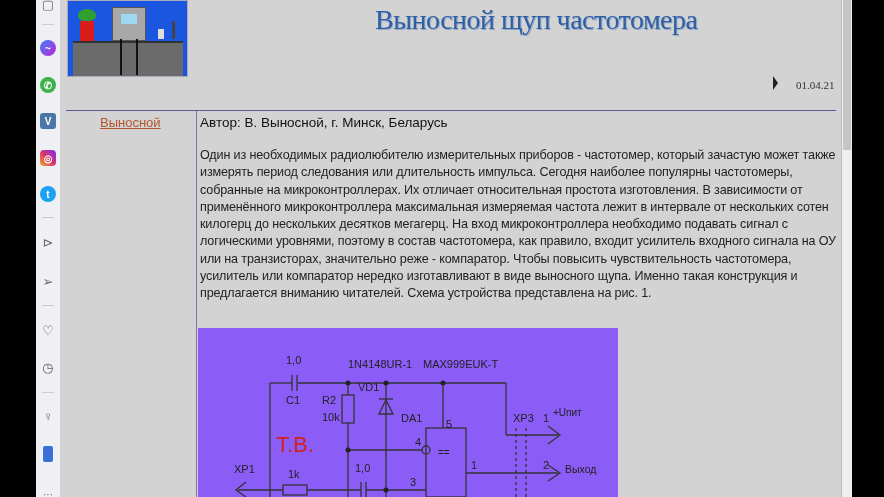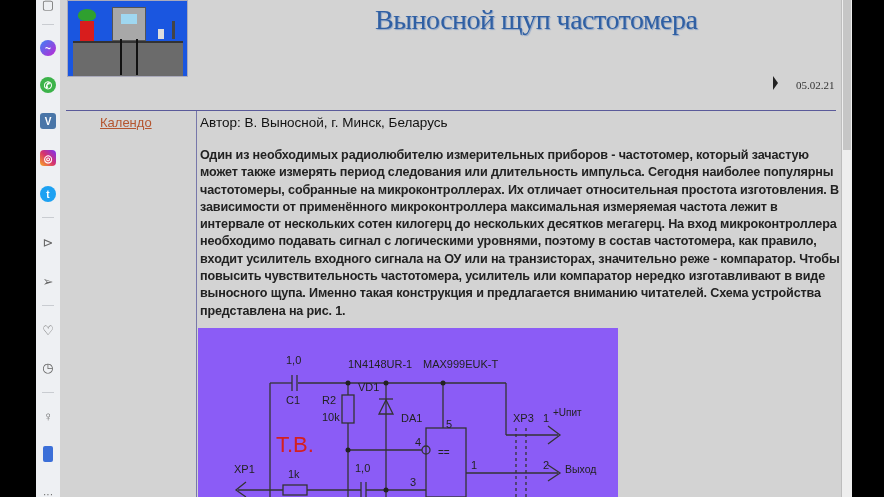--- a/index.html
+++ b/index.html
@@ -22,21 +22,21 @@
   .logo .cable { position:absolute; top:38px; width:2px; height:36px; background:#111; }
   .logo .cup { position:absolute; left:90px; top:28px; width:6px; height:10px; background:#ddd; }
   .logo .pens { position:absolute; left:104px; top:20px; width:3px; height:18px; background:#444; }
   .title { position:absolute; left:315px; top:4px; font-family:"Liberation Serif", serif; font-size:28px; color:#2f5fa3; text-shadow:1px 1px 1px #8da4c6; letter-spacing:-0.5px; }
   .cursor { position:absolute; left:713px; top:76px; width:0; height:0; border-left:5px solid #222; border-top:7px solid transparent; border-bottom:7px solid transparent; }
   .date { position:absolute; left:736px; top:79px; font-family:"Liberation Serif", serif; font-size:11px; color:#333; }
   .hr { position:absolute; left:6px; top:110px; width:770px; height:1px; background:#5a5a9a; }
   .vdiv { position:absolute; left:136px; top:111px; width:1px; height:386px; background:#7777aa; }
   .home-link { position:absolute; left:40px; top:115px; font-size:13px; color:#b5552f; text-decoration:underline; cursor:pointer; }
   .author { position:absolute; left:140px; top:115px; font-size:13.5px; color:#111; }
-  .para { position:absolute; left:140px; top:147px; width:640px; font-size:12.6px; line-height:17.3px; color:#222; letter-spacing:-0.15px;font-weight:bold; }
+  .para { position:absolute; left:140px; top:147px; width:640px; font-size:12.6px; line-height:17.3px; color:#222; letter-spacing:-0.15px; }
   .schematic { position:absolute; left:138px; top:328px; width:420px; height:169px; background:#8b5cf6; overflow:hidden; }
   .schematic svg text { font-family:"Liberation Sans", sans-serif; }
 </style>
 </head>
 <body>
 
 <div class="left-black"></div>
 
 <div class="sidebar">
   <div class="sb-outline" style="top:-4px;">▢</div>
@@ -67,26 +67,26 @@
         <div class="screen"></div>
       </div>
     <div class="cable" style="left:52px;"></div>
     <div class="cable" style="left:68px;"></div>
     <div class="cup"></div>
     <div class="pens"></div>
   </div>
 
   <div class="title">Выносной щуп частотомера</div>
   <div class="cursor"></div>
-  <div class="date">05.02.21</div>
+  <div class="date">01.04.21</div>
 
   <div class="hr"></div>
   <div class="vdiv"></div>
 
-  <a class="home-link">Календо</a>
+  <a class="home-link">Выносной</a>
 
   <div class="author">Автор: В. Выносной, г. Минск, Беларусь</div>
   <div class="para">Один из необходимых радиолюбителю измерительных приборов - частотомер, который зачастую может также измерять период следования или длительность импульса. Сегодня наиболее популярны частотомеры, собранные на микроконтроллерах. Их отличает относительная простота изготовления. В зависимости от применённого микроконтроллера максимальная измеряемая частота лежит в интервале от нескольких сотен килогерц до нескольких десятков мегагерц. На вход микроконтроллера необходимо подавать сигнал с логическими уровнями, поэтому в состав частотомера, как правило, входит усилитель входного сигнала на ОУ или на транзисторах, значительно реже - компаратор. Чтобы повысить чувствительность частотомера, усилитель или компаратор нередко изготавливают в виде выносного щупа. Именно такая конструкция и предлагается вниманию читателей. Схема устройства представлена на рис. 1.</div>
 
   <div class="schematic">
     <svg width="420" height="169" viewBox="0 0 420 169">
       <g stroke="#333" stroke-width="1.3" fill="none">
 
         <line x1="72" y1="55" x2="94" y2="55"></line>
         <line x1="100" y1="55" x2="308" y2="55"></line>

